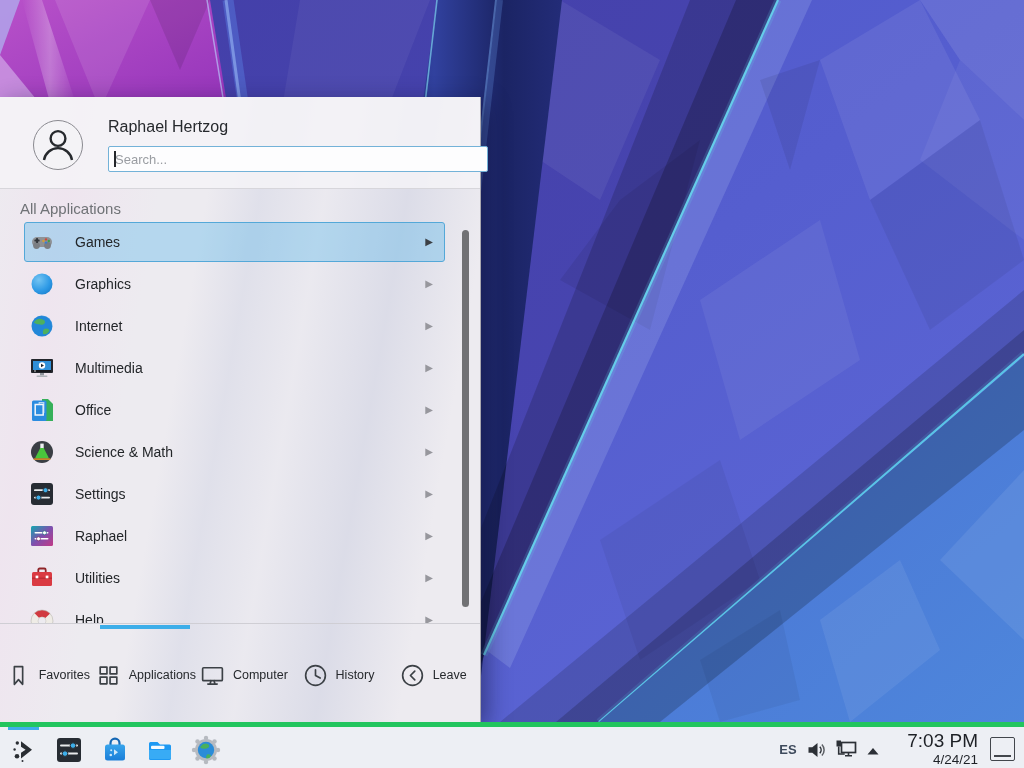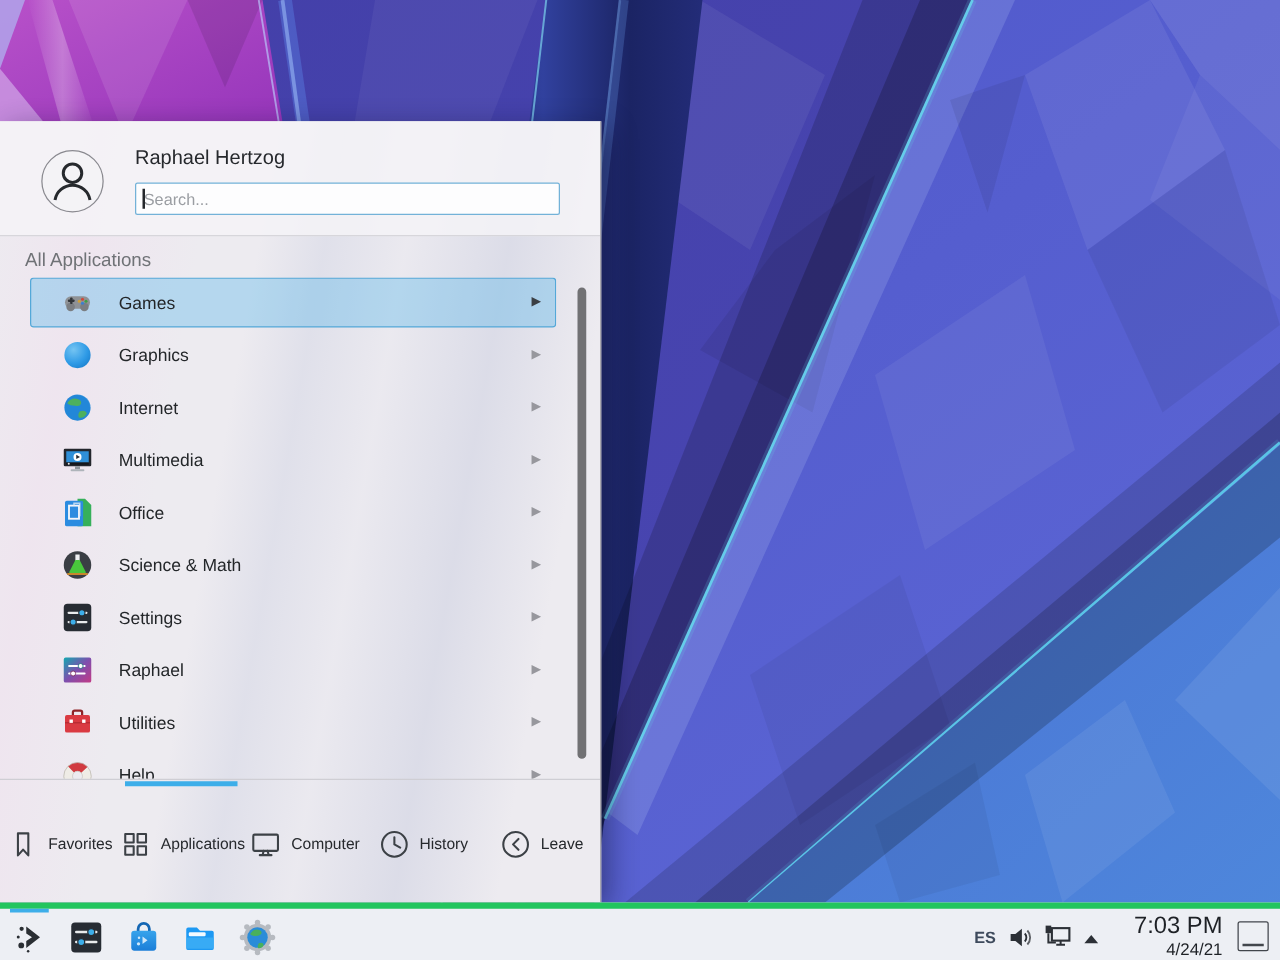--- a/index.html
+++ b/index.html
@@ -12,31 +12,31 @@
     background:#edebf0;border-right:1px solid #a9a8b0;box-sizing:border-box;
     box-shadow:6px 6px 22px rgba(10,10,40,.45);}
   .menu-texture{position:absolute;inset:0;pointer-events:none;
     background:
       linear-gradient(100deg, rgba(240,222,238,0) 0%, rgba(240,224,238,.55) 14%, rgba(240,234,242,0) 30%),
       linear-gradient(100deg, transparent 38%, rgba(193,199,221,.30) 47%, rgba(214,218,234,.10) 58%, rgba(186,192,216,.34) 72%, transparent 86%);}
   .menu-header{position:absolute;left:0;top:0;width:100%;height:92px;
     background:rgba(244,243,247,.85);border-bottom:1px solid #d7d6db;box-sizing:border-box;}
   .avatar{position:absolute;left:32px;top:22px;width:52px;height:52px;}
   .user-name{position:absolute;left:108px;top:21px;font-size:16px;color:#26292d;}
-  .search-wrap{position:absolute;left:108px;top:49px;width:340px;height:26px;}
+  .search-wrap{position:absolute;left:108px;top:49px;width:380px;height:26px;}
   .search-wrap input{width:100%;height:100%;box-sizing:border-box;border:1px solid #73b2d8;
     border-radius:2px;background:#fdfdfe;font:13px "Liberation Sans",sans-serif;
     color:#232629;padding:0 6px;outline:none;}
   .search-wrap input::placeholder{color:#9a9da2;}
   .search-caret{position:absolute;left:6px;top:5px;width:1.5px;height:16px;background:#24272b;}
 
   .section-label{position:absolute;left:20px;top:103px;font-size:15px;color:#6f7276;}
   .list{position:absolute;left:24px;top:125px;width:421px;height:401px;overflow:hidden;}
   .item{position:relative;height:40px;margin-bottom:2px;display:flex;align-items:center;
-    border:1px solid transparent;border-radius:3px;box-sizing:border-box;padding-left:24px;}
+    border:1px solid transparent;border-radius:3px;box-sizing:border-box;padding-left:4px;}
   .item.selected{background:rgba(61,174,233,.32);border-color:#54a8d8;}
   .iic{width:26px;height:26px;flex:0 0 26px;display:flex;}
   .iic svg{width:26px;height:26px;}
   .ilabel{margin-left:20px;font-size:14px;color:#232629;}
   .arrow{position:absolute;right:11px;top:50%;transform:translateY(-50%);
     font-size:10px;color:#97979d;line-height:1;}
   .item.selected .arrow{color:#3b3f44;}
   .scrollbar{position:absolute;left:462px;top:133px;width:7px;height:377px;
     background:#717174;border-radius:4px;}
 

